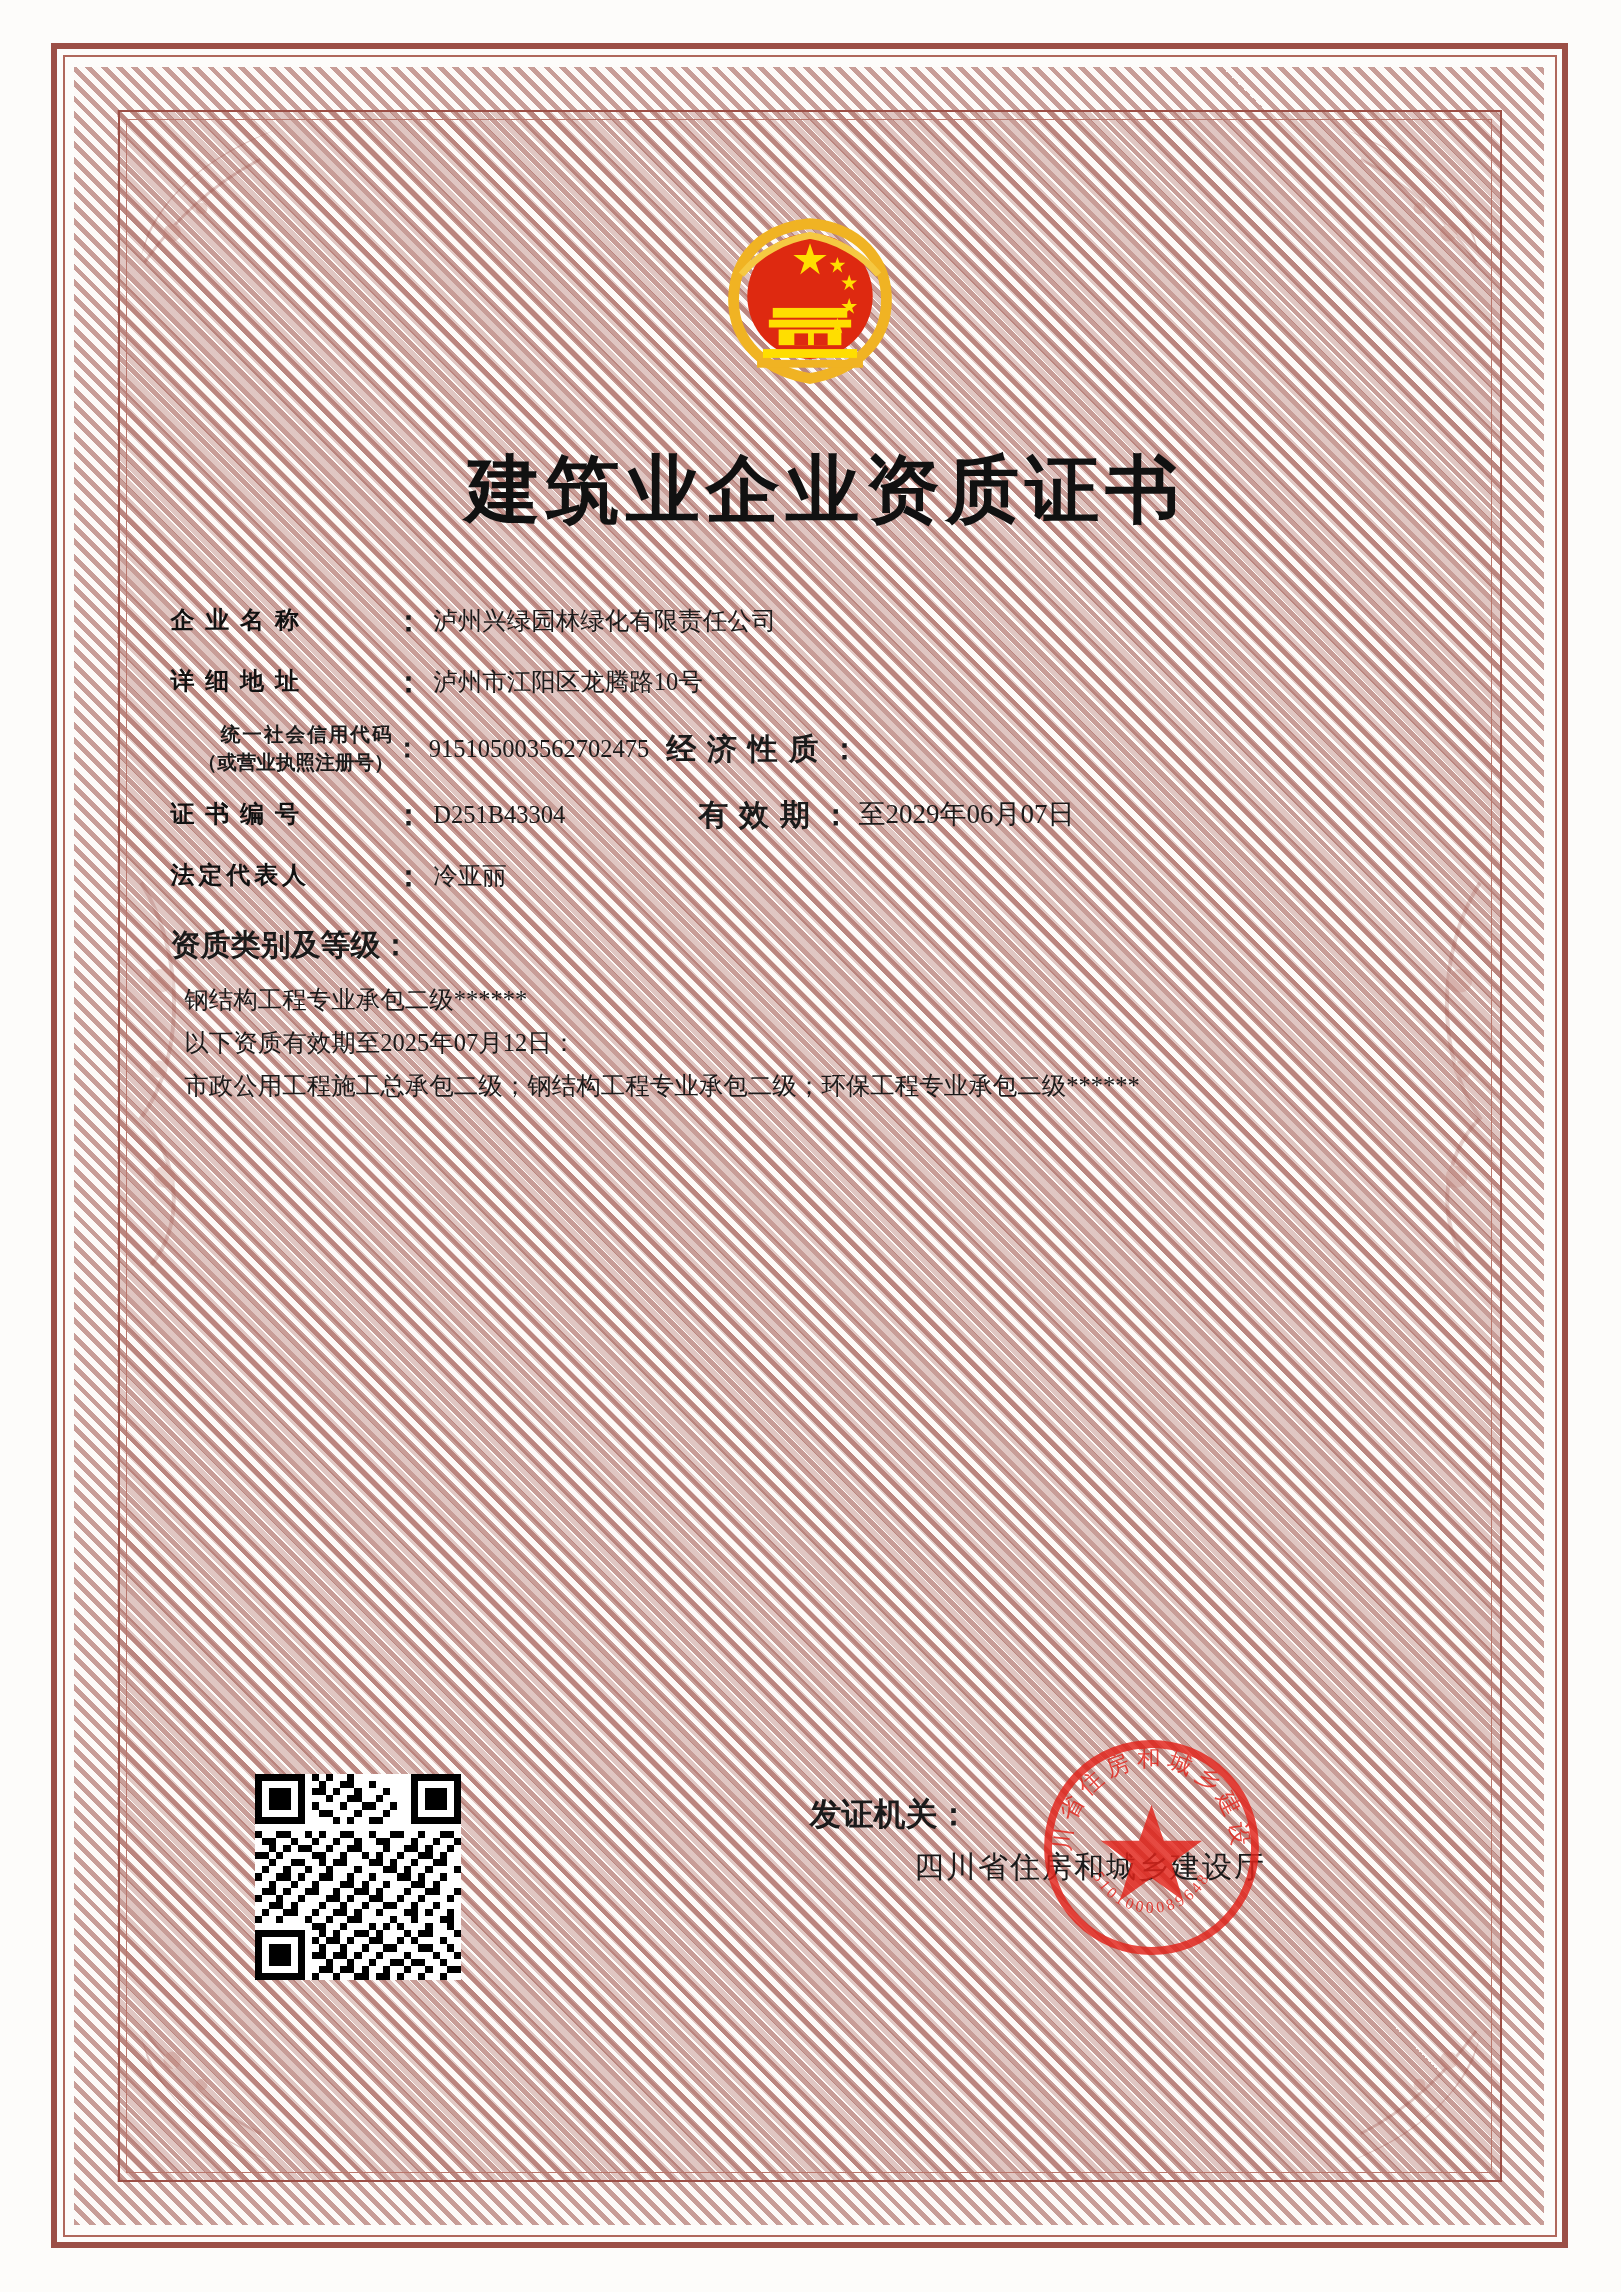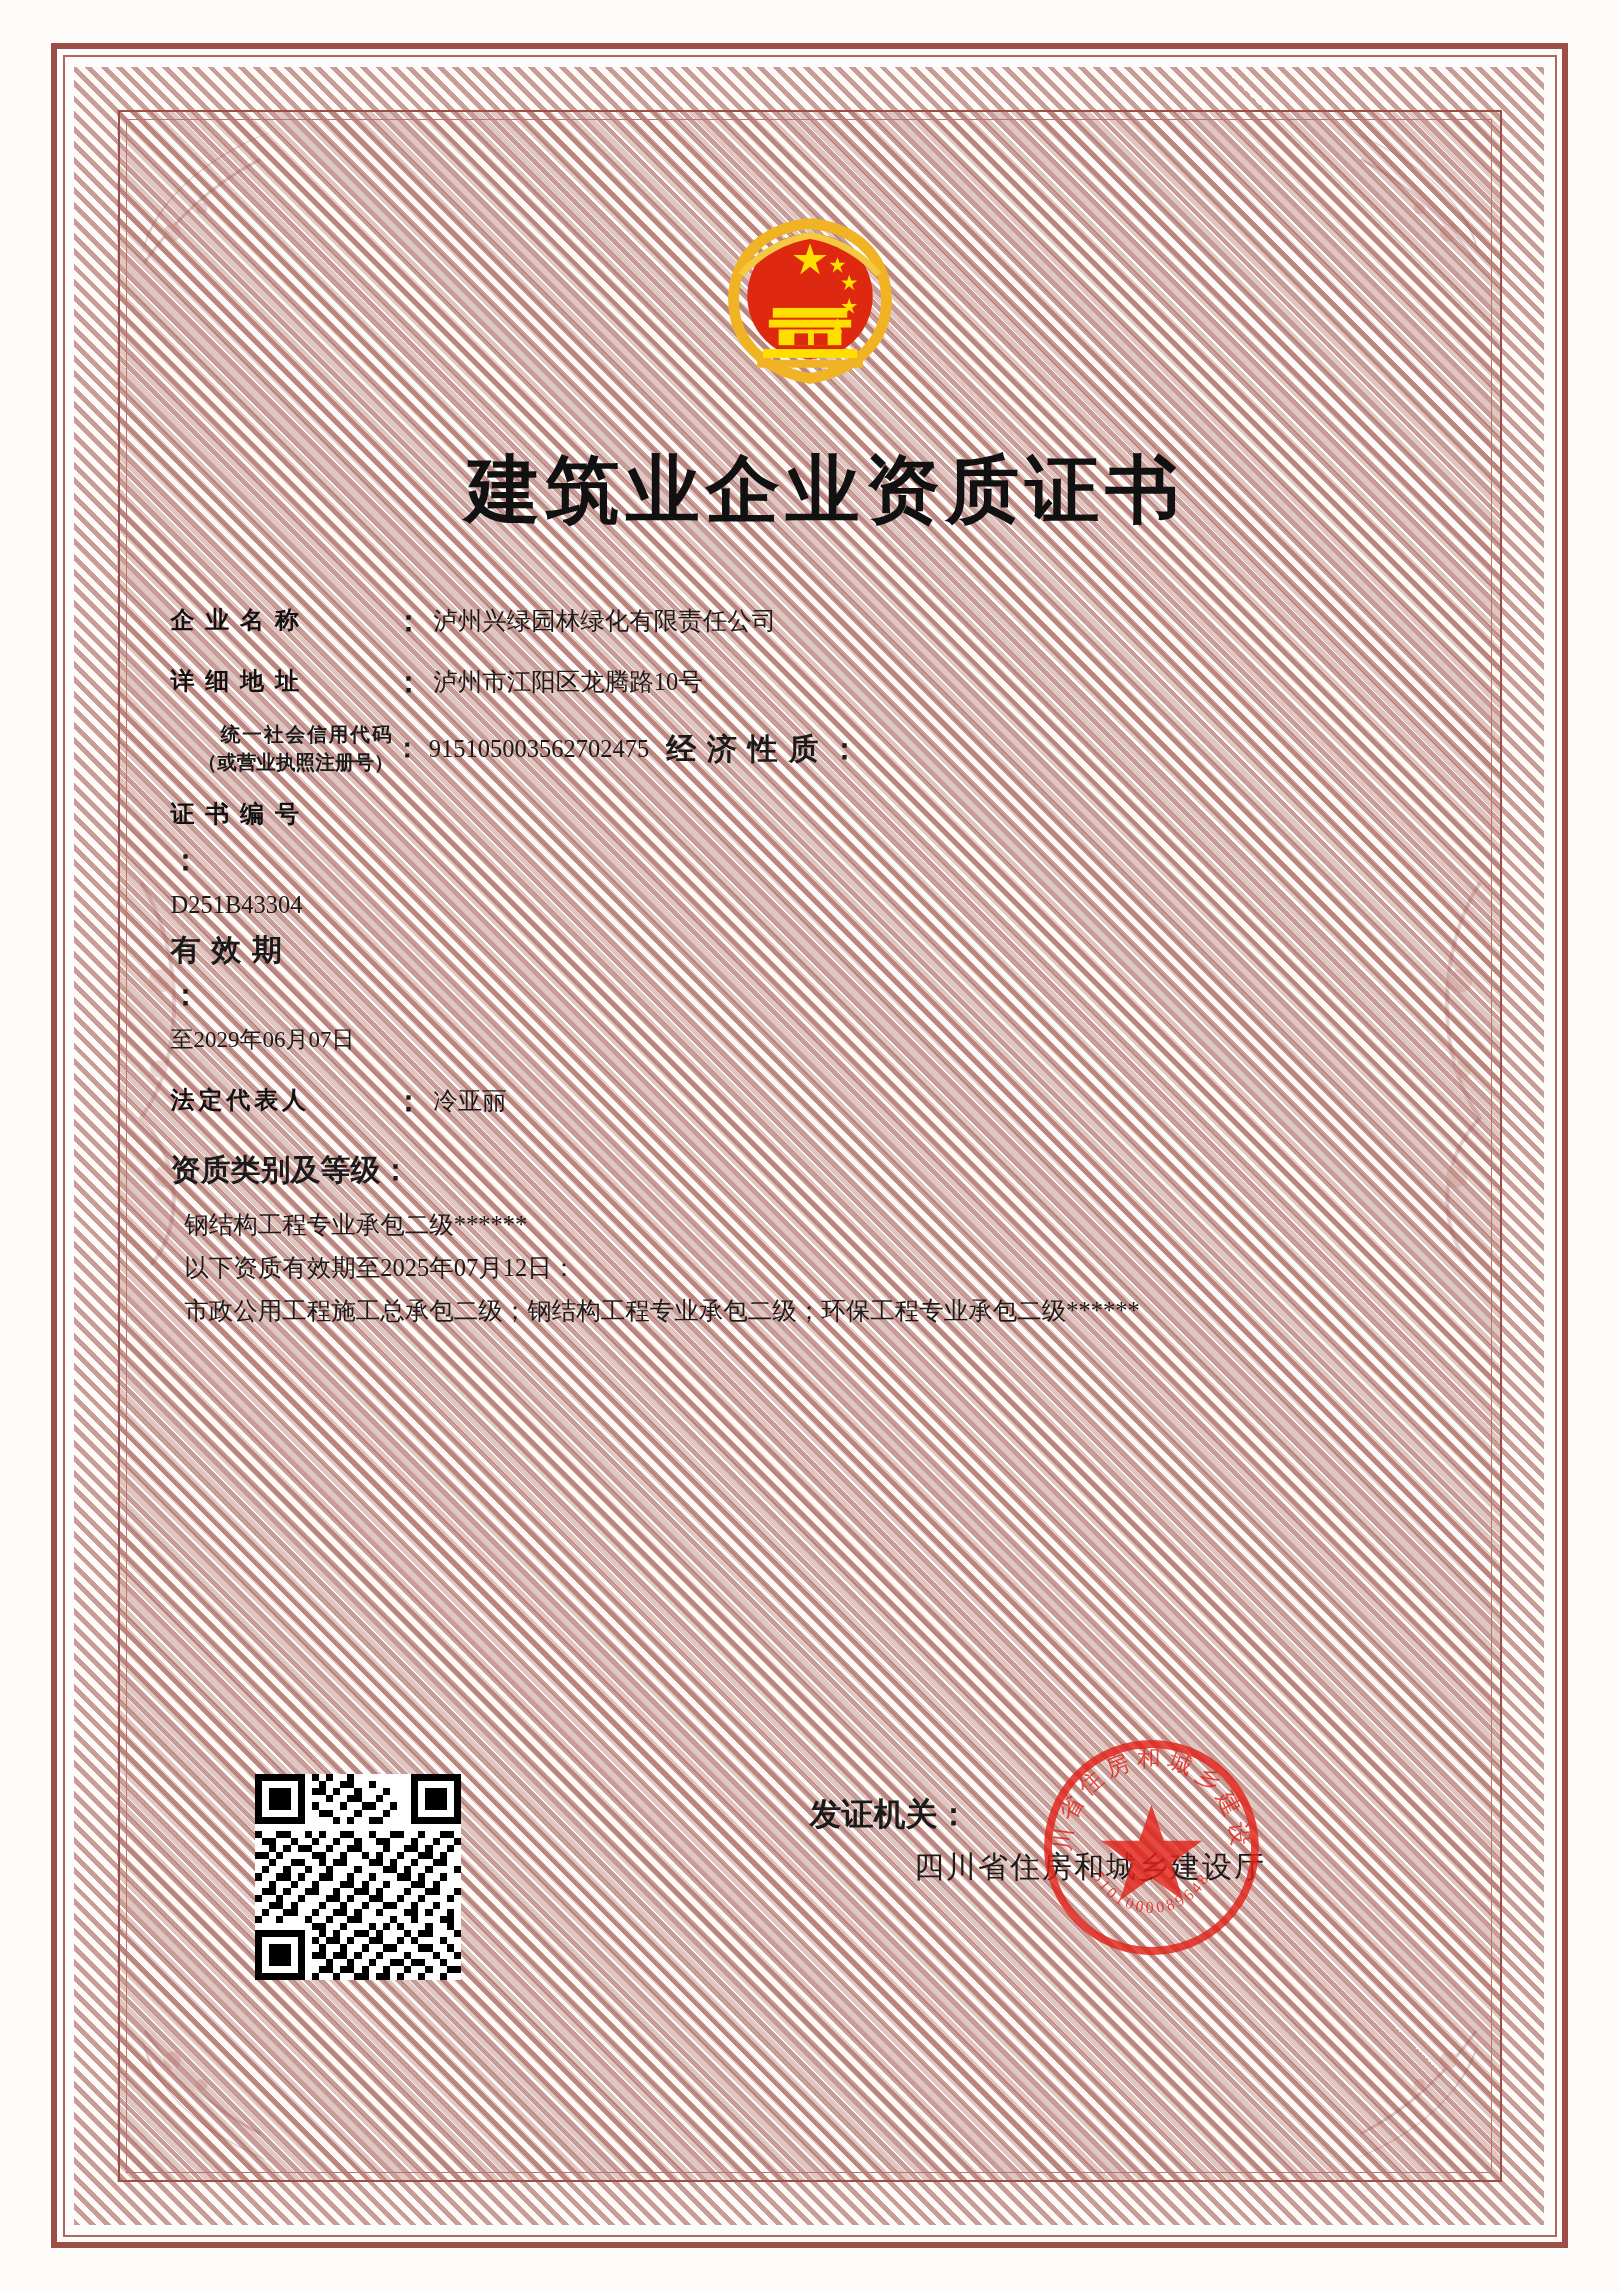--- a/index.html
+++ b/index.html
@@ -193,41 +193,41 @@
     margin-right: 7.8px;
   }
   .econ-value {
     font-size: 23.5px;
     line-height: 33px;
     padding-top: 9.8px;
     max-width: 323px;
   }
 
   
-  .row-two { display: flex; align-items: flex-start; margin-bottom: 15.7px; flex-direction: column; }
+  .row-two { display: flex; align-items: flex-start; margin-bottom: 15.7px; }
   .cert-value {
     font-size: 24.5px;
     line-height: 45px;
     width: 265px;
   }
   .valid-label {
     font-weight: bold;
     font-size: 30px;
     letter-spacing: 10.8px;
     line-height: 45px;
     white-space: nowrap;
   }
   .valid-colon {
     font-weight: bold;
     font-size: 30px;
     line-height: 45px;
     margin-right: 7.8px;
   }
   .valid-value {
-    font-size: 23px;
+    font-size: 27px;
     line-height: 45px;
   }
 
   .qual-head {
     font-weight: bold;
     font-size: 30px;
     margin-top: 27.4px;
     margin-bottom: 11.8px;
   }
   .qual-body {

